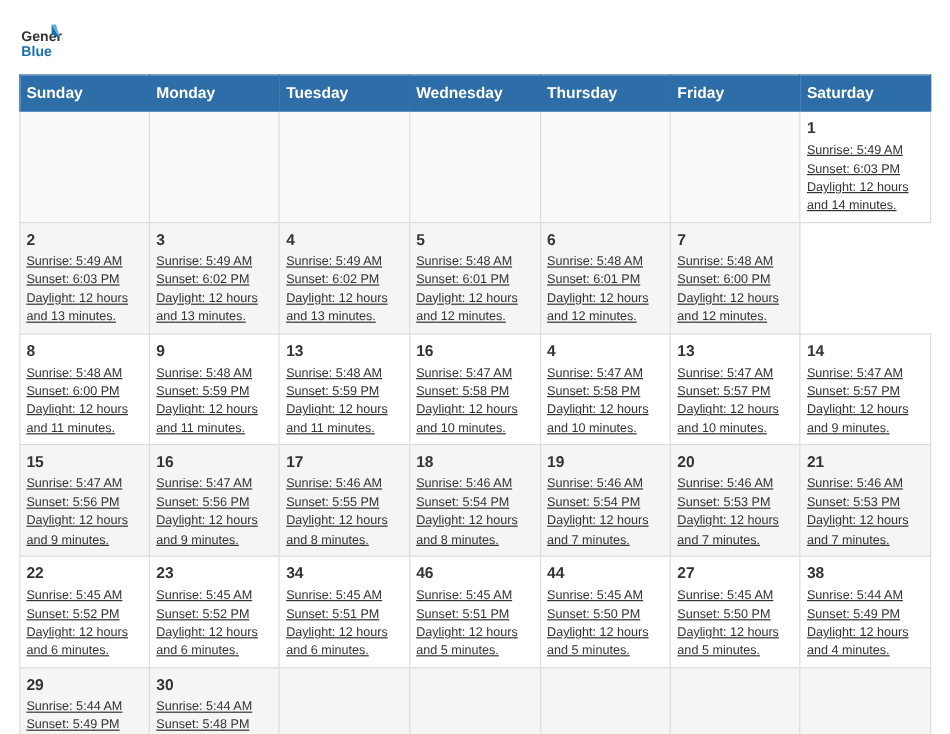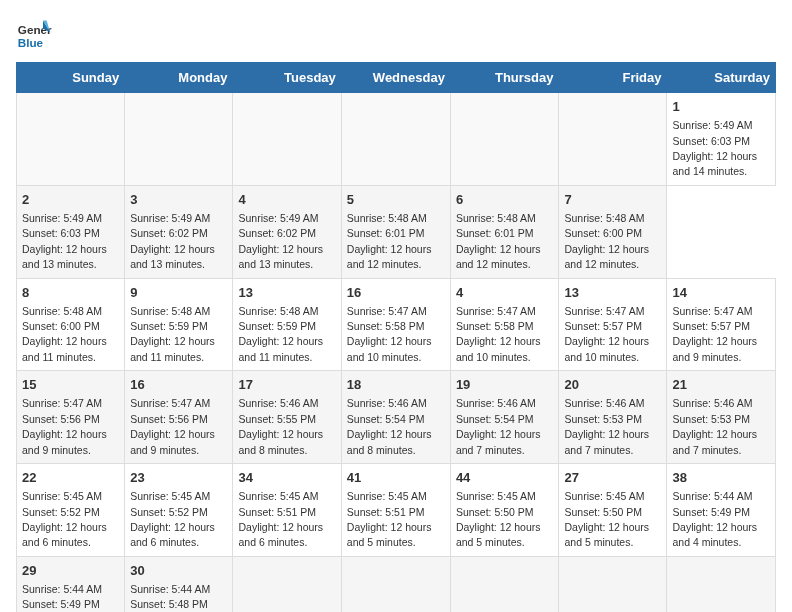--- a/index.html
+++ b/index.html
@@ -42,21 +42,21 @@
     }
     table {
       width: 100%;
       border-collapse: collapse;
       font-size: 11px;
     }
     thead tr th {
       background: #2d6da8;
       color: #fff;
       padding: 7px 5px;
-      text-align: right;
+      text-align: left;
       font-size: 13px;
       font-weight: bold;
       border: 1px solid #2d6da8;
     }
     tbody tr td {
       vertical-align: top;
       padding: 5px 5px;
       border: 1px solid #ddd;
       width: 110px;
       min-height: 70px;
@@ -69,20 +69,21 @@
     }
     .day-num {
       font-size: 13px;
       font-weight: bold;
       display: block;
       margin-bottom: 2px;
     }
     .day-info {
       font-size: 10.5px;
       color: #333;
+      text-decoration: underline;
     }
     td.empty {
       background: #f9f9f9;
     }
   </style>
 </head>
 <body>
 
 <div class="header">
   <div class="logo">
@@ -144,21 +145,21 @@
         <td><span class="day-num">17</span><span class="day-info">Sunrise: 5:46 AM<br>Sunset: 5:55 PM<br>Daylight: 12 hours and 8 minutes.</span></td>
         <td><span class="day-num">18</span><span class="day-info">Sunrise: 5:46 AM<br>Sunset: 5:54 PM<br>Daylight: 12 hours and 8 minutes.</span></td>
         <td><span class="day-num">19</span><span class="day-info">Sunrise: 5:46 AM<br>Sunset: 5:54 PM<br>Daylight: 12 hours and 7 minutes.</span></td>
         <td><span class="day-num">20</span><span class="day-info">Sunrise: 5:46 AM<br>Sunset: 5:53 PM<br>Daylight: 12 hours and 7 minutes.</span></td>
         <td><span class="day-num">21</span><span class="day-info">Sunrise: 5:46 AM<br>Sunset: 5:53 PM<br>Daylight: 12 hours and 7 minutes.</span></td>
       </tr>
       <tr>
         <td><span class="day-num">22</span><span class="day-info">Sunrise: 5:45 AM<br>Sunset: 5:52 PM<br>Daylight: 12 hours and 6 minutes.</span></td>
         <td><span class="day-num">23</span><span class="day-info">Sunrise: 5:45 AM<br>Sunset: 5:52 PM<br>Daylight: 12 hours and 6 minutes.</span></td>
         <td><span class="day-num">34</span><span class="day-info">Sunrise: 5:45 AM<br>Sunset: 5:51 PM<br>Daylight: 12 hours and 6 minutes.</span></td>
-        <td><span class="day-num">41</span><span class="day-info">Sunrise: 5:45 AM<br>Sunset: 5:51 PM<br>Daylight: 12 hours and 5 minutes.</span></td>
+        <td><span class="day-num">46</span><span class="day-info">Sunrise: 5:45 AM<br>Sunset: 5:51 PM<br>Daylight: 12 hours and 5 minutes.</span></td>
         <td><span class="day-num">44</span><span class="day-info">Sunrise: 5:45 AM<br>Sunset: 5:50 PM<br>Daylight: 12 hours and 5 minutes.</span></td>
         <td><span class="day-num">27</span><span class="day-info">Sunrise: 5:45 AM<br>Sunset: 5:50 PM<br>Daylight: 12 hours and 5 minutes.</span></td>
         <td><span class="day-num">38</span><span class="day-info">Sunrise: 5:44 AM<br>Sunset: 5:49 PM<br>Daylight: 12 hours and 4 minutes.</span></td>
       </tr>
       <tr>
         <td><span class="day-num">29</span><span class="day-info">Sunrise: 5:44 AM<br>Sunset: 5:49 PM<br>Daylight: 12 hours and 4 minutes.</span></td>
         <td><span class="day-num">30</span><span class="day-info">Sunrise: 5:44 AM<br>Sunset: 5:48 PM<br>Daylight: 12 hours and 4 minutes.</span></td>
         <td class="empty"></td>
         <td class="empty"></td>
         <td class="empty"></td>

